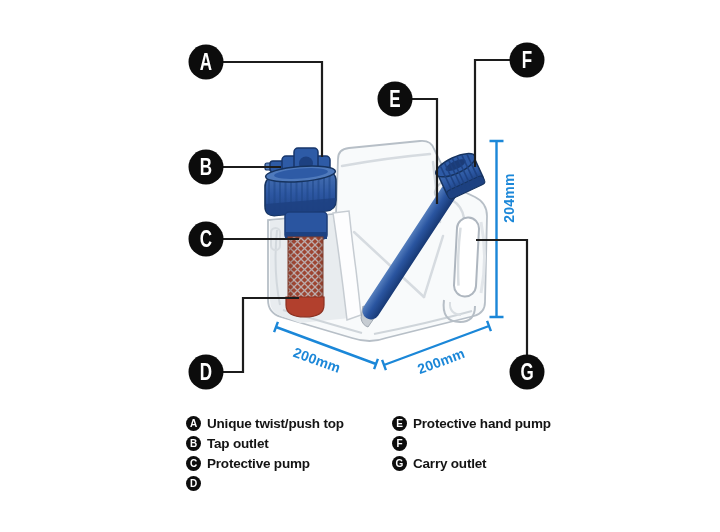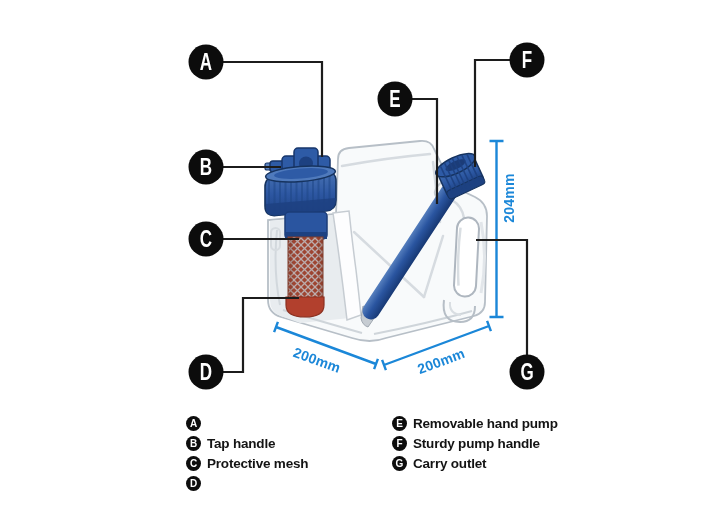--- a/index.html
+++ b/index.html
@@ -193,51 +193,51 @@
       <text class="badge-letter" transform="scale(0.74 1)">G</text>
     </g>
   </g>
 </svg>
 
 <div class="legend-col left">
   <div class="lrow">
     <span class="lkey">
           <span>A</span>
         </span>
+    <span class="ltext">Unique twist/push top</span>
   </div>
   <div class="lrow">
     <span class="lkey">
           <span>B</span>
         </span>
-    <span class="ltext">Tap handle</span>
+    <span class="ltext">Tap outlet</span>
   </div>
   <div class="lrow">
     <span class="lkey">
           <span>C</span>
         </span>
-    <span class="ltext">Protective mesh</span>
+    <span class="ltext">Protective pump</span>
   </div>
   <div class="lrow">
     <span class="lkey">
           <span>D</span>
         </span>
   </div>
 </div>
 <div class="legend-col right">
   <div class="lrow">
     <span class="lkey">
           <span>E</span>
         </span>
-    <span class="ltext">Removable hand pump</span>
+    <span class="ltext">Protective hand pump</span>
   </div>
   <div class="lrow">
     <span class="lkey">
           <span>F</span>
         </span>
-    <span class="ltext">Sturdy pump handle</span>
   </div>
   <div class="lrow">
     <span class="lkey">
           <span>G</span>
         </span>
     <span class="ltext">Carry outlet</span>
   </div>
 </div>
 </div>
 

